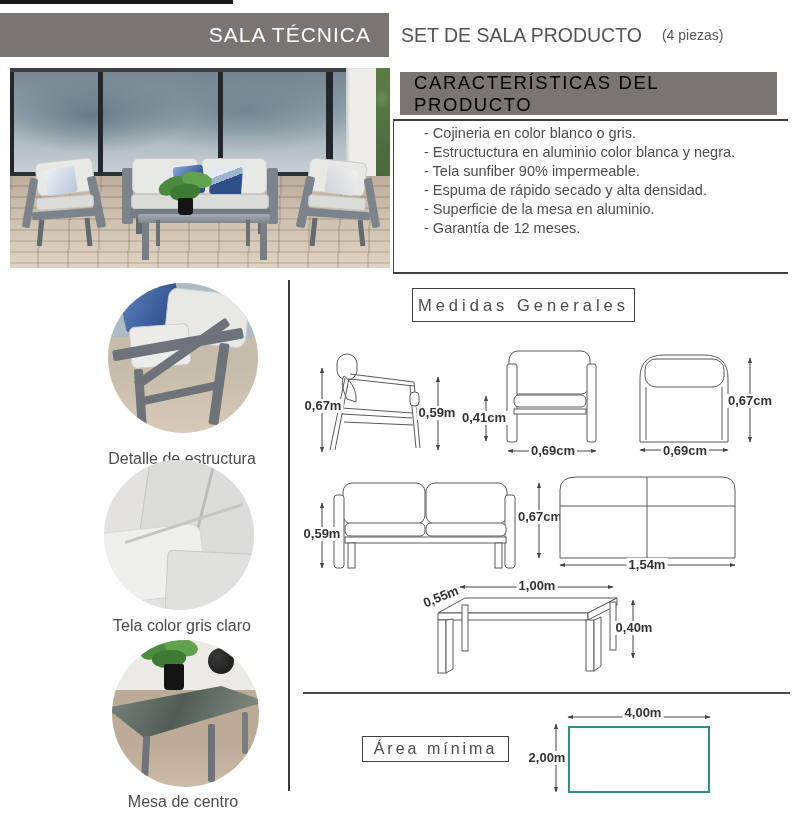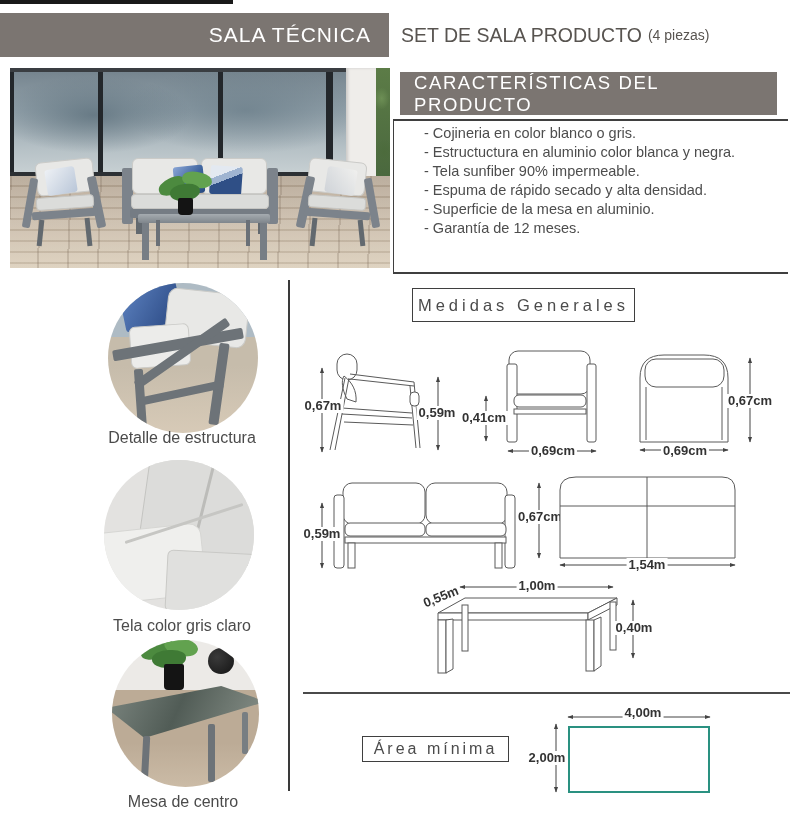--- a/index.html
+++ b/index.html
@@ -7,23 +7,23 @@
   .page{position:relative;width:797px;height:822px;background:#fff;overflow:hidden;}
   .abs{position:absolute;}
 
   
   .top-strip{left:0;top:0;width:233px;height:4px;background:#191919;}
   .header-bar{left:0;top:13px;width:389px;height:44px;background:#7b7571;color:#fff;
     display:flex;align-items:center;justify-content:flex-end;padding-right:18px;box-sizing:border-box;
     font-size:21px;letter-spacing:1px;}
   .product-title{left:401px;top:13px;width:392px;height:44px;display:flex;align-items:center;
     color:#585450;font-size:19.5px;white-space:nowrap;}
-  .product-title .pieces{font-size:14px;margin-left:6px;color:#585450;}
-
-  .caract-bar{left:400px;top:72px;width:377px;height:43px;background:#7b7571;color:#ffffff;
+  .product-title .pieces{font-size:14px;margin-left:20px;color:#585450;}
+
+  .caract-bar{left:400px;top:72px;width:377px;height:43px;background:#7b7571;color:#000000;
     display:flex;align-items:center;padding-left:14px;box-sizing:border-box;
     font-size:18.5px;letter-spacing:1.6px;}
 
   
   .features-box{left:393px;top:119px;width:395px;height:155px;
     border-top:2px solid #3f3f3f;border-bottom:2px solid #3f3f3f;border-left:1.5px solid #3f3f3f;
     box-sizing:border-box;}
   .features-box ul{margin:3px 0 0 0;padding:0 0 0 30px;list-style:none;width:345px;}
   .features-box li{font-size:14.5px;line-height:19px;color:#4d4d4d;padding-left:13px;text-indent:-13px;}
   .features-box li::before{content:"- ";}
@@ -193,21 +193,21 @@
        background:linear-gradient(180deg,#aebbc4 0 36%,#c6bcab 36% 55%,#d7cab7 100%);">
     <div class="pillow" style="left:14px;top:4px;width:58px;height:40px;transform:rotate(-12deg);background:linear-gradient(130deg,#5d82c0,#27457f);"></div>
     <div class="cush" style="left:58px;top:8px;width:82px;height:54px;transform:rotate(6deg);border-radius:10px;"></div>
     <div class="cush" style="left:22px;top:42px;width:60px;height:42px;transform:rotate(-4deg);background:#ececea;"></div>
     <div class="c-bar" style="left:4px;top:56px;width:132px;height:11px;transform:rotate(-10deg);"></div>
     <div class="c-bar" style="left:18px;top:66px;width:112px;height:9px;transform:rotate(-35deg);"></div>
     <div class="c-bar" style="left:106px;top:60px;width:10px;height:82px;transform:rotate(8deg);"></div>
     <div class="c-bar" style="left:28px;top:86px;width:9px;height:62px;transform:rotate(-4deg);"></div>
     <div class="c-bar" style="left:30px;top:106px;width:86px;height:8px;transform:rotate(-12deg);"></div>
   </div>
-  <div class="abs caption" style="left:182px;top:429px;">Detalle de estructura</div>
+  <div class="abs caption" style="left:182px;top:450px;">Detalle de estructura</div>
 
   <div class="abs circle" style="left:104px;top:460px;width:150px;height:150px;background:#e3e2e0;">
     <div class="cush" style="left:40px;top:-12px;width:130px;height:112px;transform:rotate(8deg);background:#dcdcda;border-radius:14px;border-color:#c4c4c1;"></div>
     <div class="c-bar" style="left:96px;top:-8px;width:3px;height:124px;transform:rotate(14deg);background:#bcbcb9;"></div>
     <div class="cush" style="left:-12px;top:68px;width:112px;height:72px;transform:rotate(-6deg);background:#efefed;border-radius:12px;border-color:#d6d6d3;"></div>
     <div class="cush" style="left:62px;top:92px;width:100px;height:62px;transform:rotate(3deg);background:#e0e0de;border-color:#c9c9c6;"></div>
     <div class="c-bar" style="left:18px;top:62px;width:124px;height:3px;transform:rotate(-18deg);background:#c6c6c3;"></div>
   </div>
   <div class="abs caption" style="left:182px;top:617px;">Tela color gris claro</div>
 

